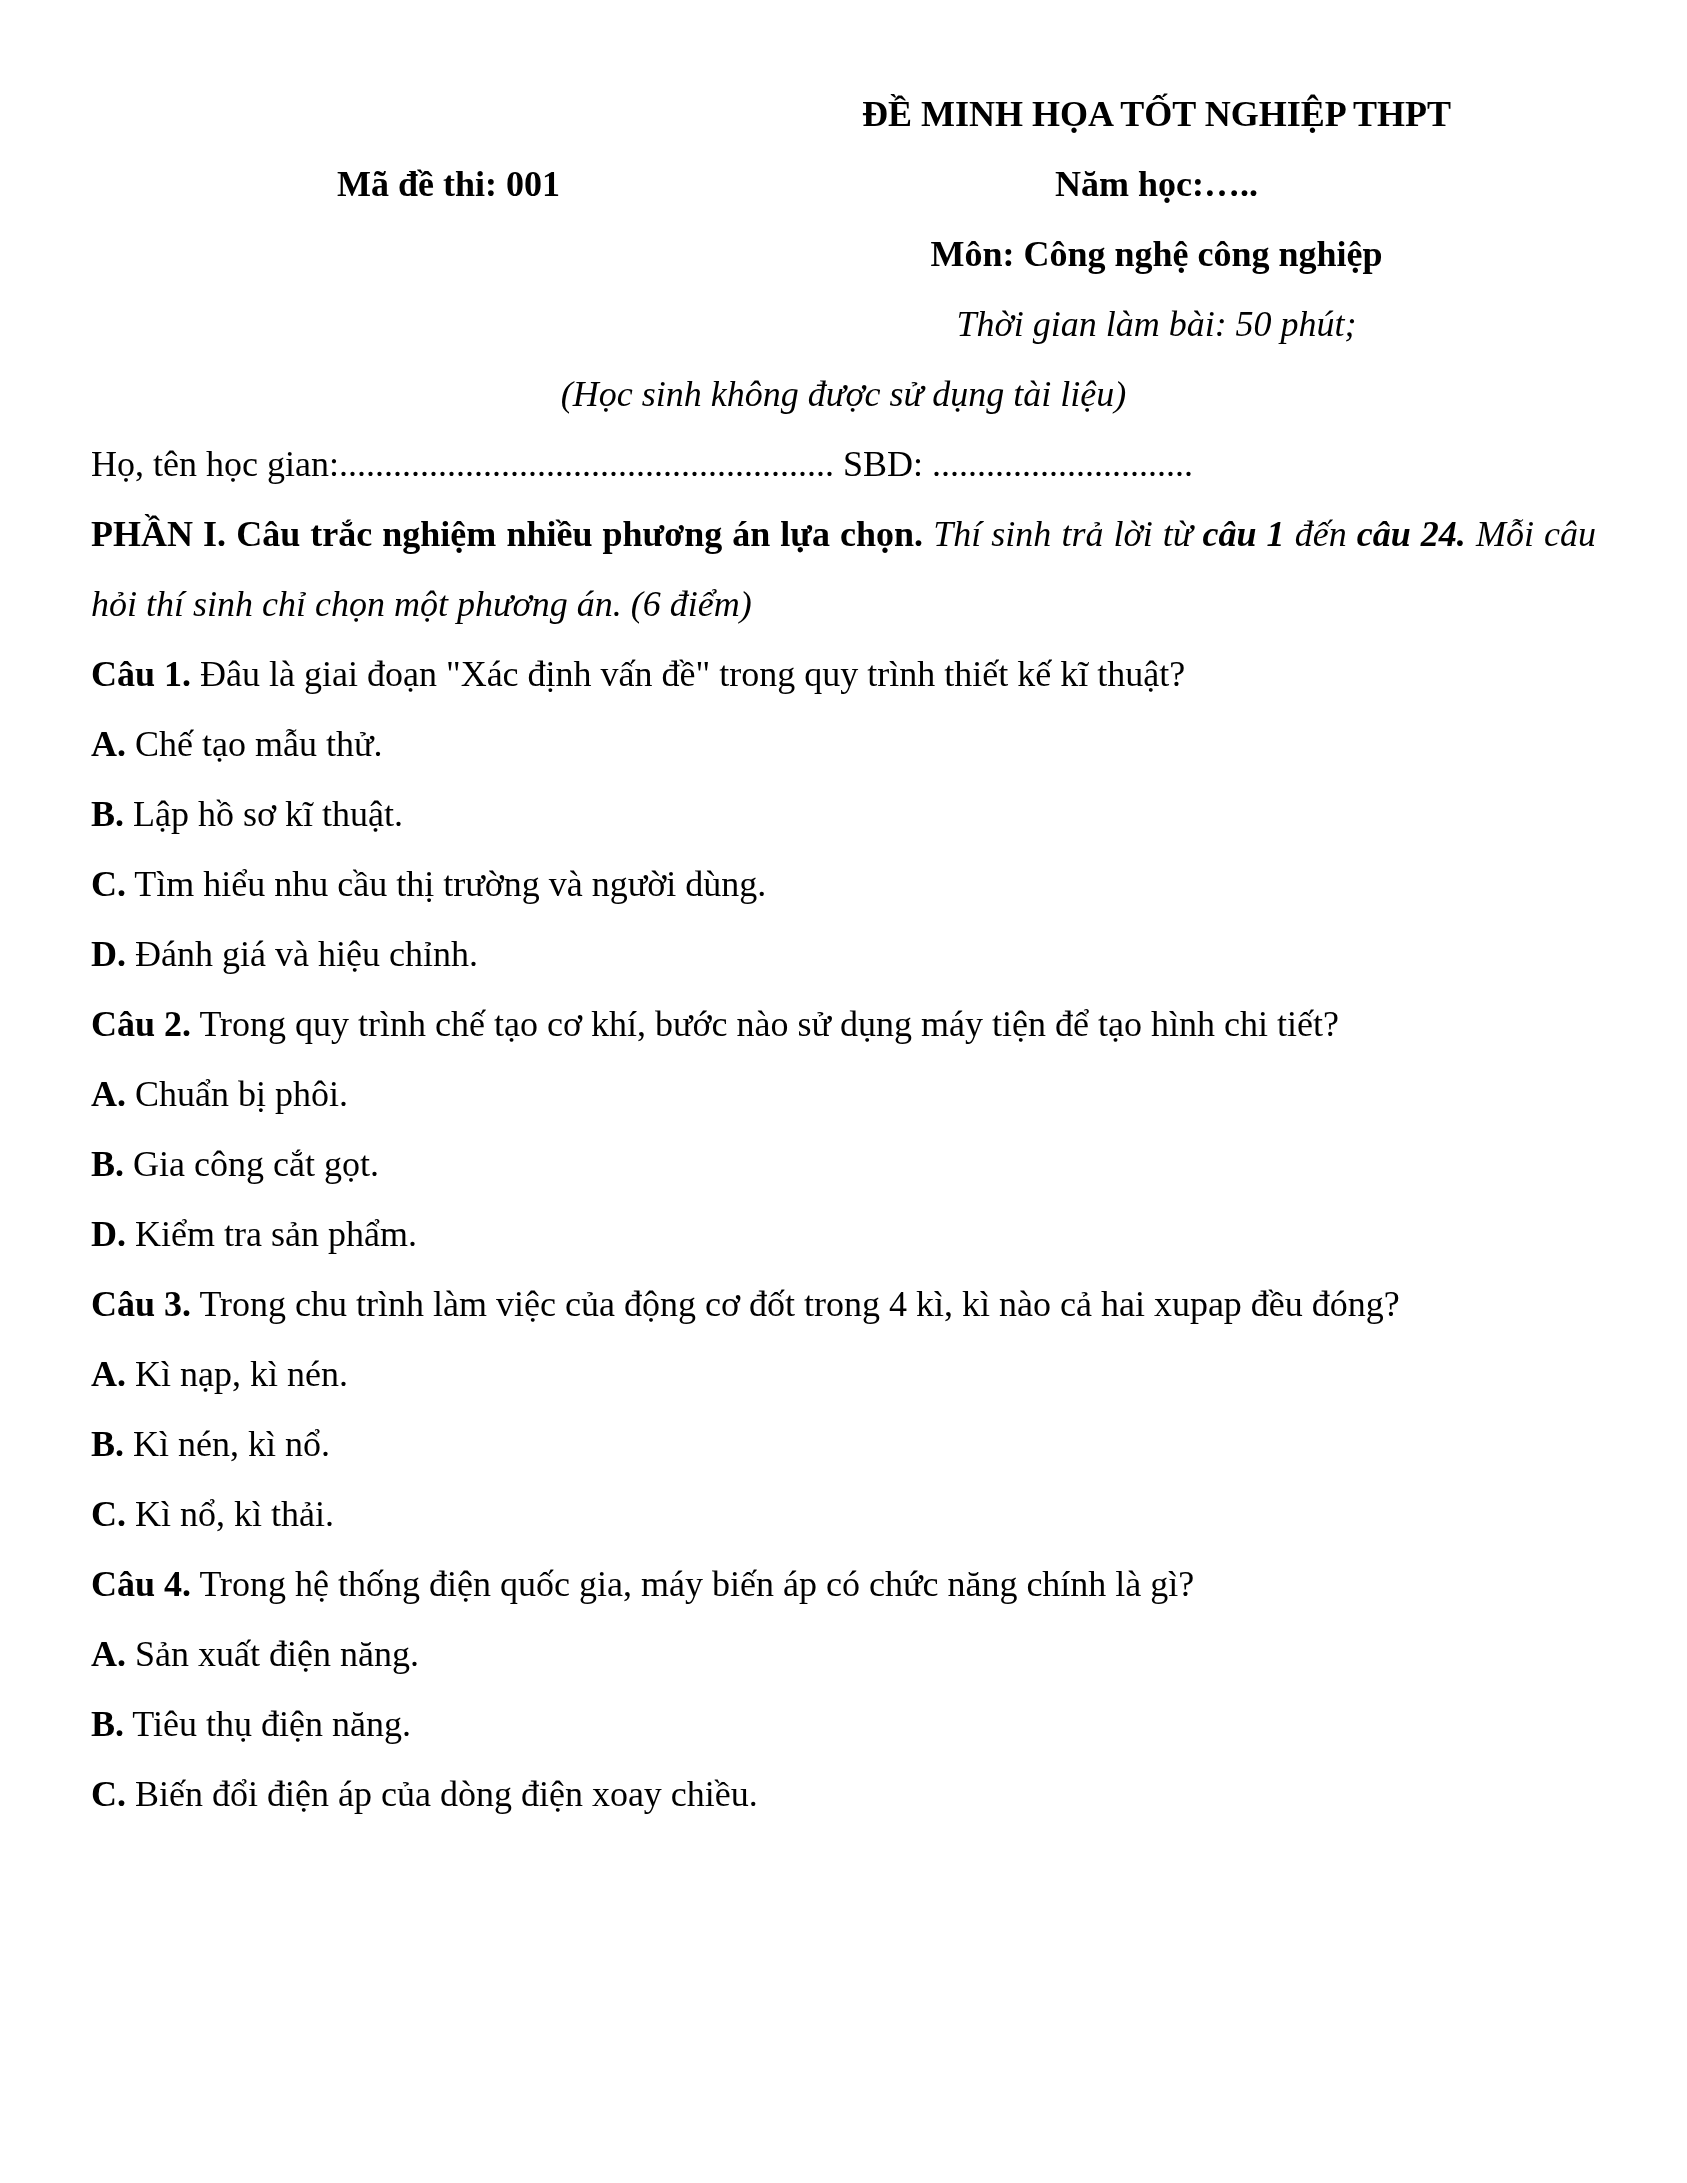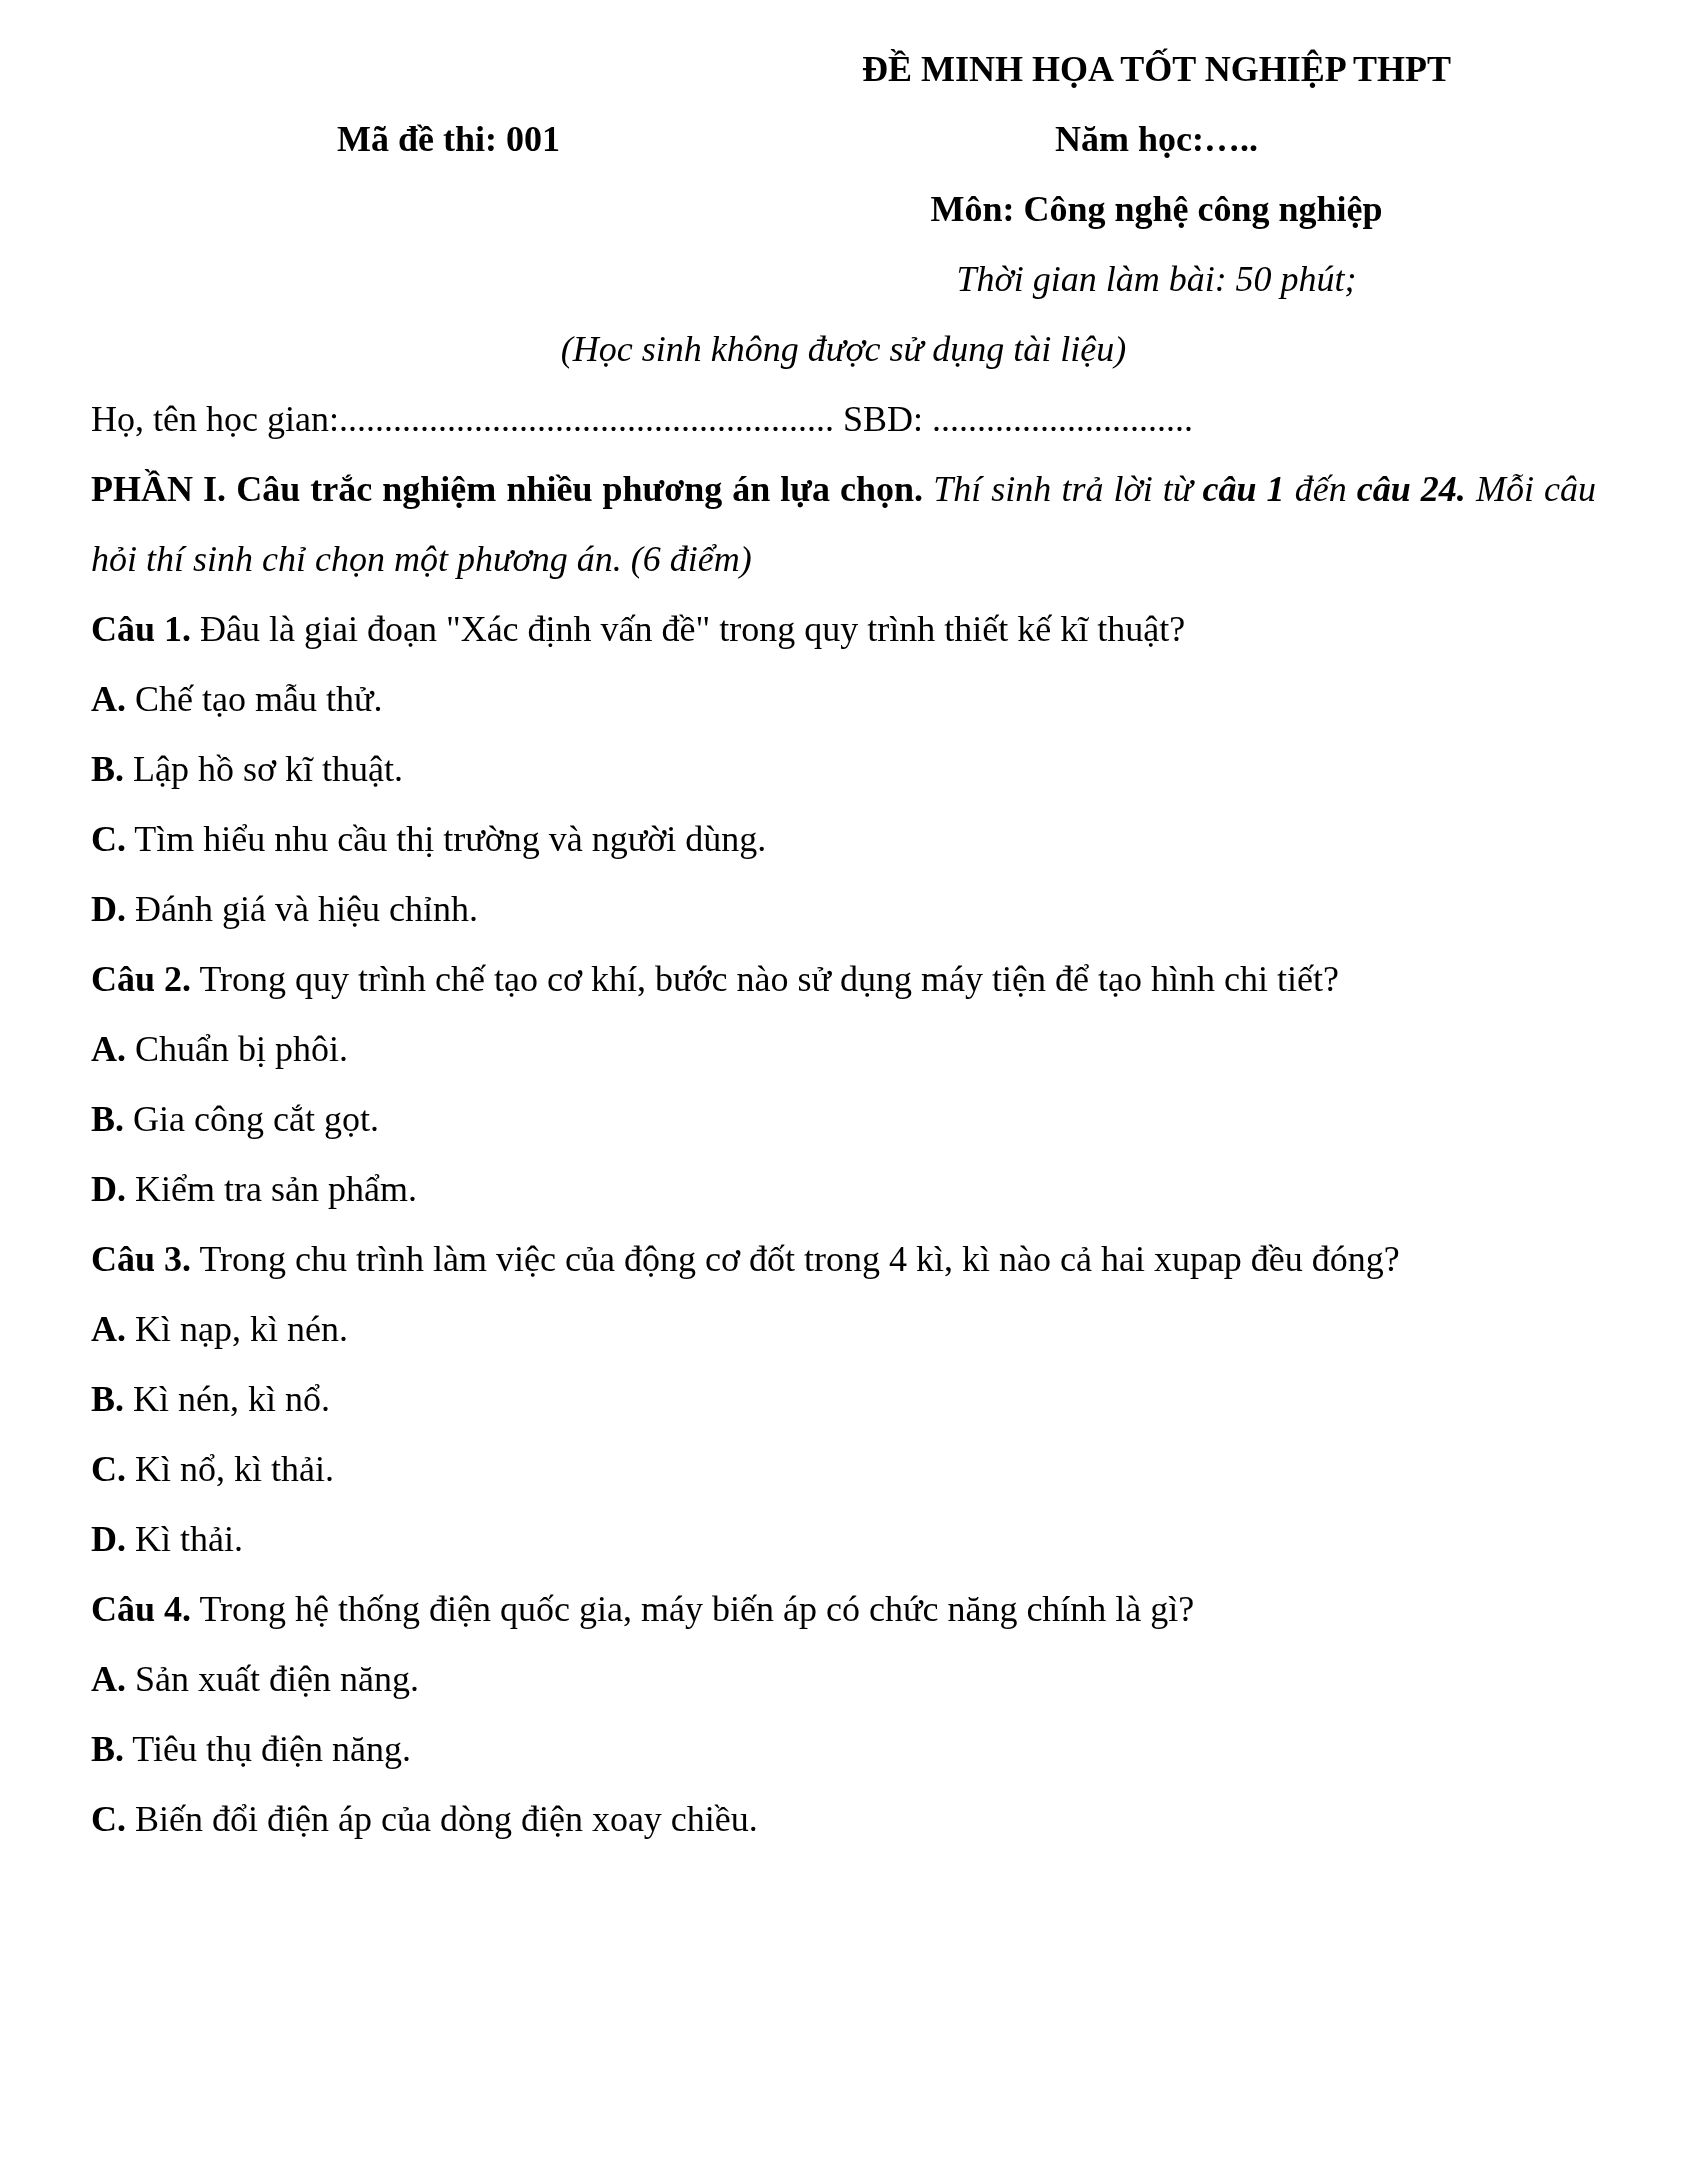--- a/index.html
+++ b/index.html
@@ -12,21 +12,21 @@
     height: 2183px;
     overflow: hidden;
     font-family: "Liberation Serif", "DejaVu Serif", serif;
     font-size: 36px;
     color: #000000;
   }
   .page {
     box-sizing: border-box;
     width: 1687px;
     height: 2183px;
-    padding: 34px 91px 0 91px;
+    padding: 79px 91px 0 91px;
     background: #ffffff;
   }
   p, .line {
     margin: 0;
     line-height: 70px;
     white-space: normal;
   }
   .header {
     position: relative;
   }
@@ -118,23 +118,20 @@
   </p>
   <p class="option">
     <span class="bold">A.</span><span> Kì nạp, kì nén.</span>
   </p>
   <p class="option">
     <span class="bold">B.</span><span> Kì nén, kì nổ.</span>
   </p>
   <p class="option">
     <span class="bold">C.</span><span> Kì nổ, kì thải.</span>
   </p>
-  <p class="option">
-    <span class="bold">D.</span><span> Kì thải.</span>
-  </p>
 
   <p class="para-justify">
     <span class="bold">Câu 4.</span><span> Trong hệ thống điện quốc gia, máy biến áp có chức năng chính là gì?</span>
   </p>
   <p class="option">
     <span class="bold">A.</span><span> Sản xuất điện năng.</span>
   </p>
   <p class="option">
     <span class="bold">B.</span><span> Tiêu thụ điện năng.</span>
   </p>

